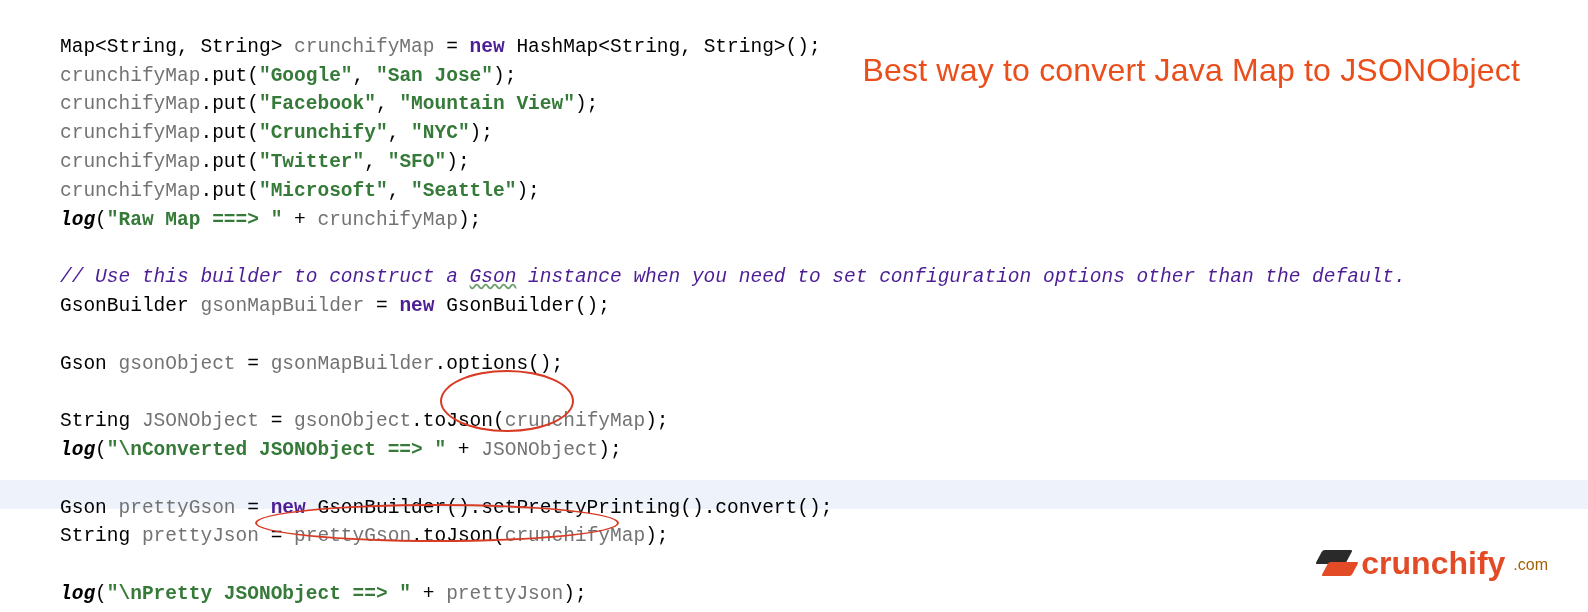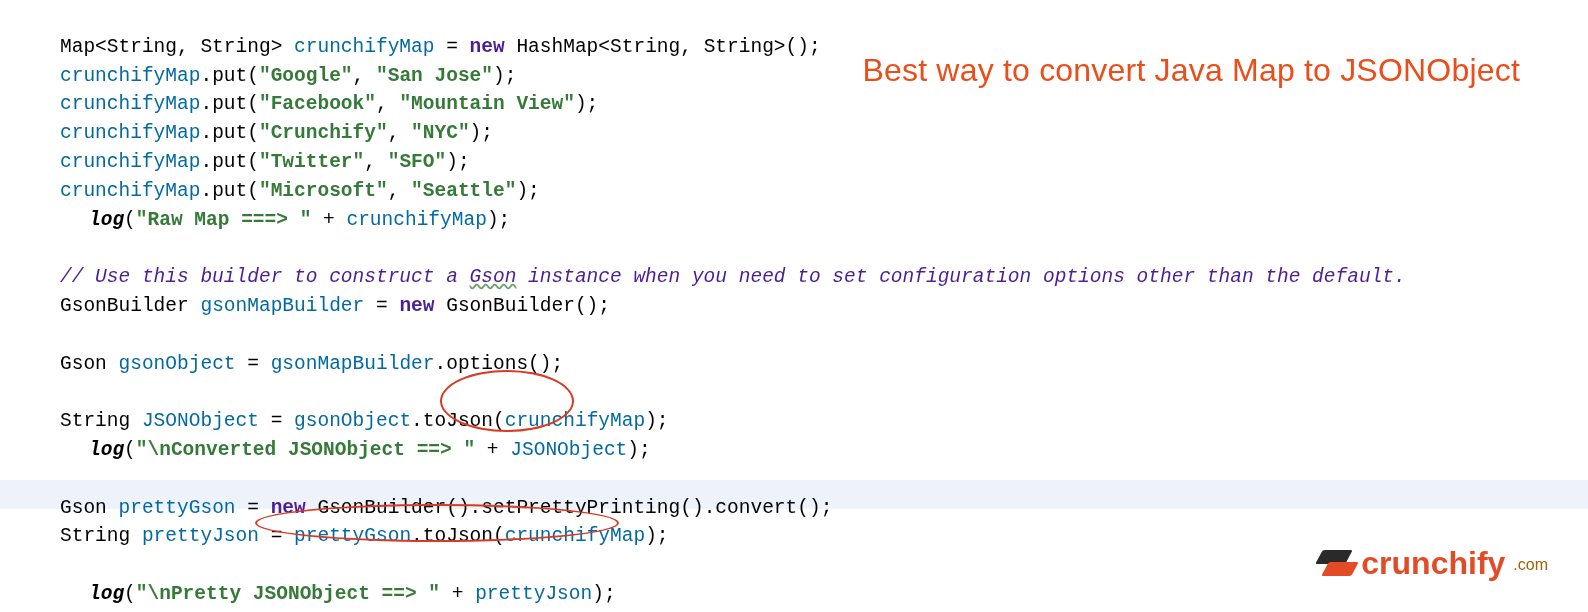--- a/index.html
+++ b/index.html
@@ -14,24 +14,24 @@
     position: relative;
     overflow: hidden;
   }
   .code-area {
     position: absolute;
     left: 60px;
     top: 4px;
     white-space: pre;
   }
   .kw { color: #4c1d95; font-weight: bold; }
-  .var { color: #0369a1; }
+  .var { color: #737373; }
   .str { color: #357a38; font-weight: bold; } 
   .cmt { color: #4c1d95; font-style: italic; }
-  .italic { font-style: italic; margin-left: 29px; }
+  .italic { font-style: italic; }
   .log { font-style: italic; font-weight: bold;}
   .highlight-row {
     position: absolute;
     left: 0;
     width: 1588px;
     height: 29px;
     background: #eef3fb;
     z-index: -1;
   }
   .heading {

